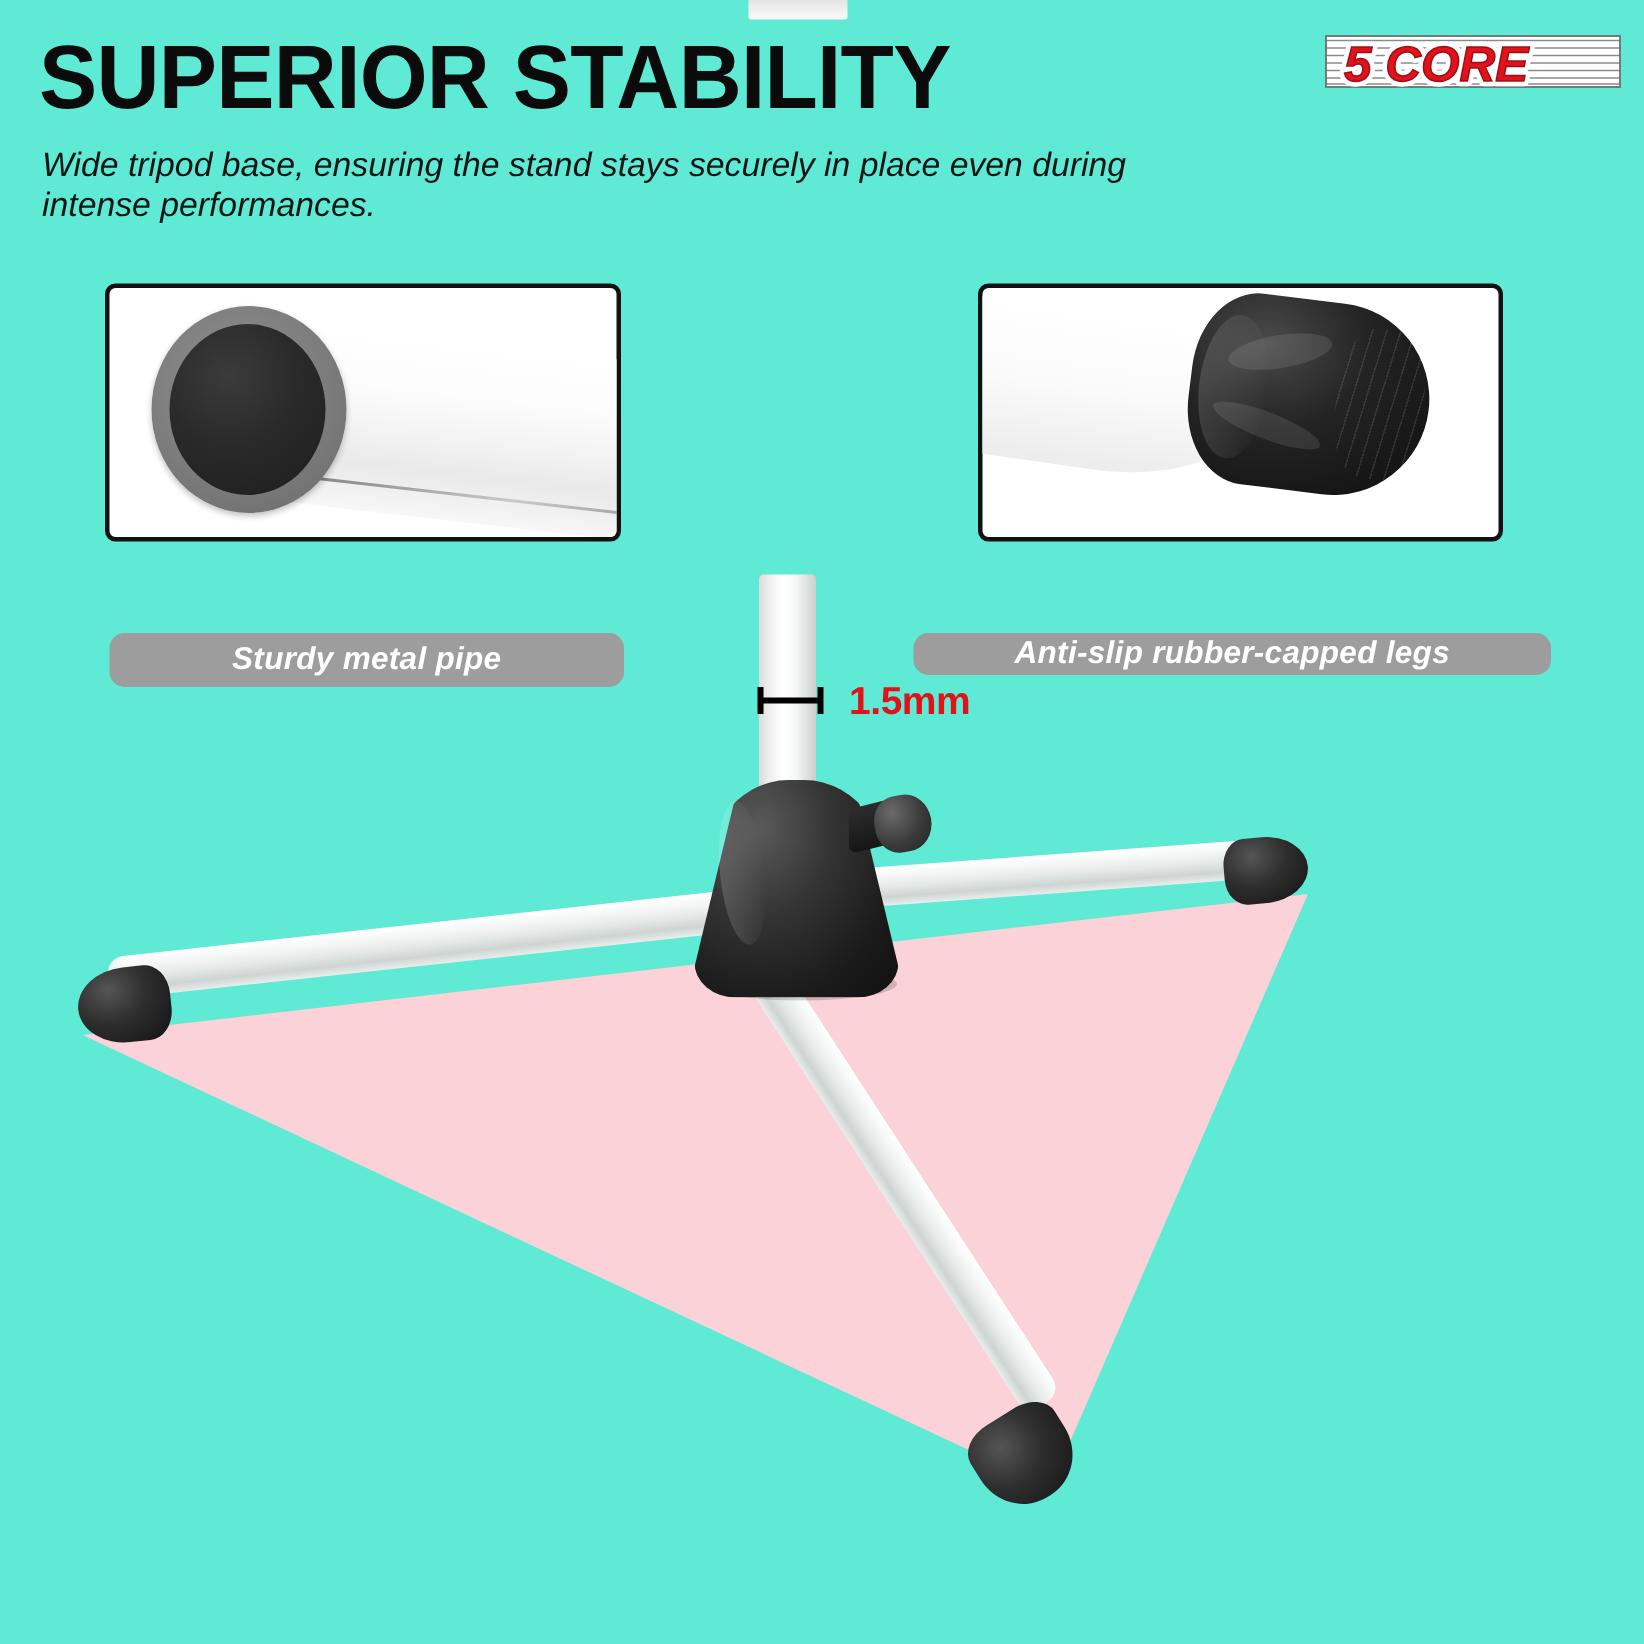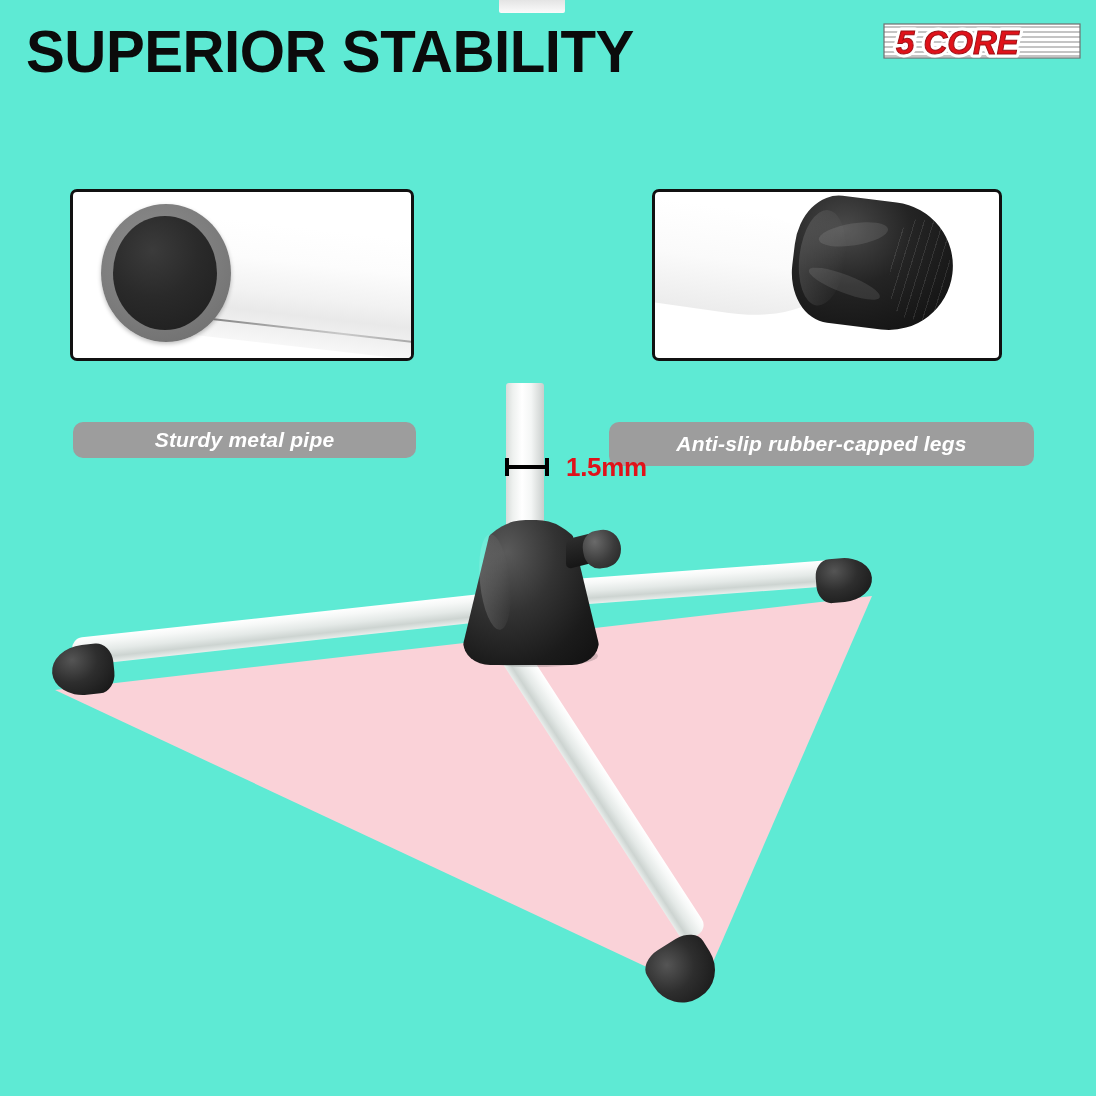--- a/index.html
+++ b/index.html
@@ -166,21 +166,21 @@
     font-size: 21px;
     font-style: italic;
     font-weight: 700;
     display: flex;
     align-items: center;
     justify-content: center;
     letter-spacing: 0.2px;
     margin-top: 42px;
   }
   .caption-a { left: 73px;  top: 380px; width: 343px; height: 36px; }
-  .caption-b { left: 609px; top: 380px; width: 425px; height: 44px; }
+  .caption-b { left: 609px; top: 380px; width: 425px; height: 28px; }
 
   
   .tri-layer {
     position: absolute;
     left: 0; top: 0;
     width: 1096px; height: 1096px;
     pointer-events: none;
   }
 
   
@@ -259,20 +259,21 @@
   }
 </style>
 </head>
 <body>
 
 <div id="stage">
 
   <div class="top-nub"></div>
 
   <div class="headline">SUPERIOR STABILITY</div>
+  <div class="subhead">Wide tripod base, ensuring the stand stays securely in place even during intense performances.</div>
 
   <div class="logo">
     <svg viewBox="0 0 208 50" xmlns="http://www.w3.org/2000/svg">
       <g>
         <rect x="6" y="8" width="196" height="34" fill="#ffffff"></rect>
         <g stroke="#8a8a8a" stroke-width="1.1">
           <line x1="6" y1="11" x2="202" y2="11"></line>
           <line x1="6" y1="16" x2="202" y2="16"></line>
           <line x1="6" y1="21" x2="202" y2="21"></line>
           <line x1="6" y1="26" x2="202" y2="26"></line>

